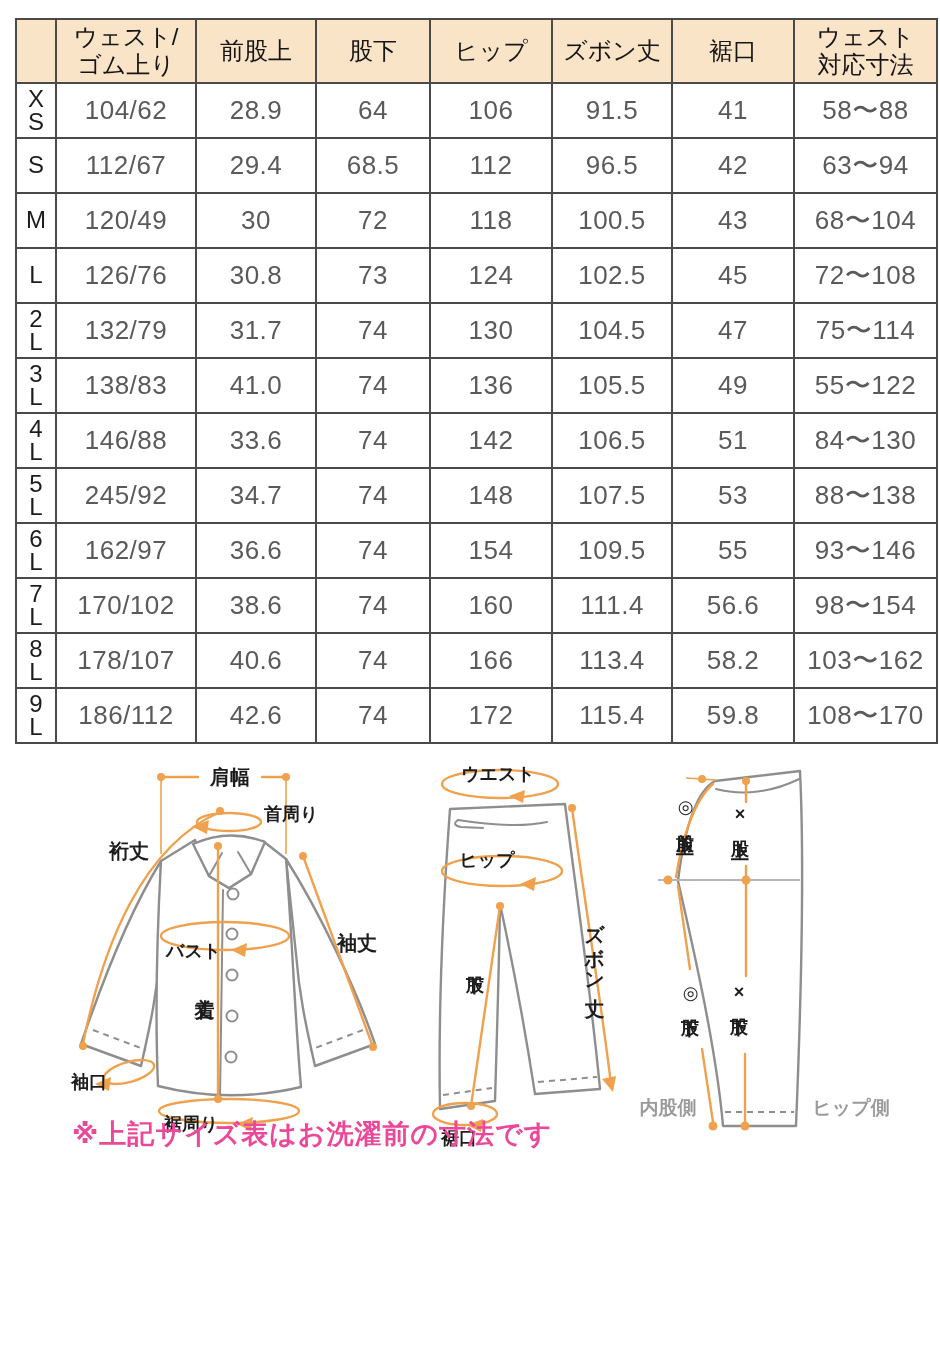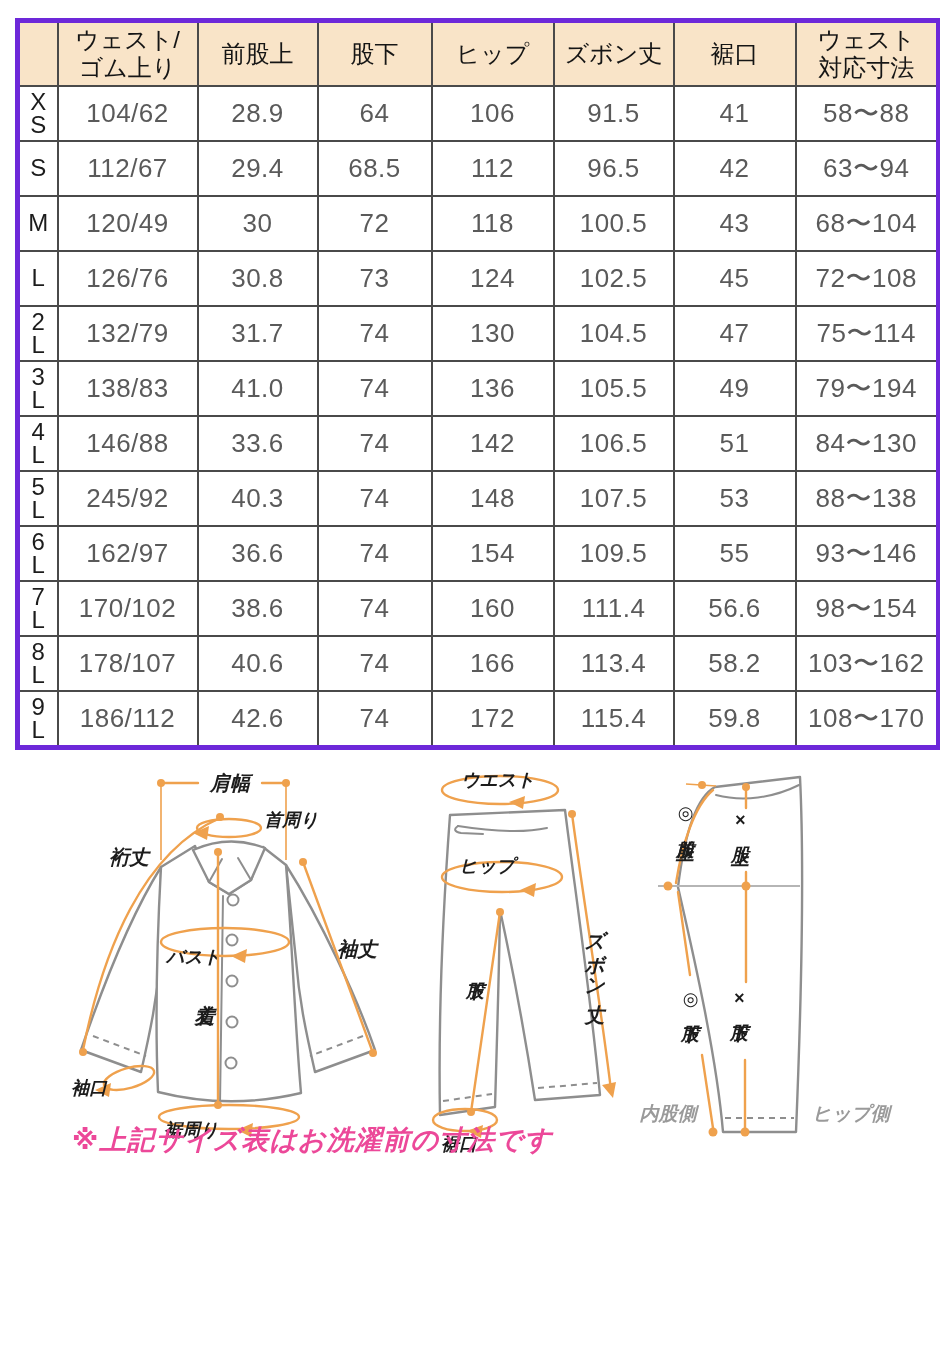--- a/index.html
+++ b/index.html
@@ -5,40 +5,40 @@
   html,body{margin:0;padding:0;}
   body{
     width:940px;height:1360px;background:#ffffff;
     font-family:"Liberation Sans","DejaVu Sans",sans-serif;
     position:relative;overflow:hidden;
   }
   
   table.size-table{
     border-collapse:collapse;table-layout:fixed;
     margin:18px 0 0 15px;width:921px;
-    border:5px solid #6d28d9;
+    border:2px solid #6d28d9;
   }
   table.size-table th,table.size-table td{
     border:2px solid #4a4a4a;
     text-align:center;vertical-align:middle;
     padding:0;white-space:pre-line;
   }
   table.size-table thead th{
     background:#F9E4C8;color:#151515;
     font-size:24px;font-weight:500;height:62px;line-height:1.15;
   }
   table.size-table tbody th{
     color:#1c1c1c;font-size:24px;font-weight:500;line-height:0.92;
   }
   table.size-table tbody td{
     color:#5a5a5a;font-size:26px;font-weight:400;height:53px;
     letter-spacing:0.5px;
   }
   
-  .diagrams{position:relative;width:900px;height:420px;margin-top:2px;font-style:italic;}
+  .diagrams{position:relative;width:900px;height:420px;margin-top:2px;}
   .diagrams svg{position:absolute;top:8px;}
   #shirt-svg{left:33px;}
   #pants-front-svg{left:425px;}
   #pants-side-svg{left:628px;}
   .garment{fill:#ffffff;stroke:#8E8E8E;stroke-width:2.4;stroke-linejoin:round;stroke-linecap:round;}
   .gline{fill:none;stroke:#8E8E8E;stroke-width:2;stroke-linecap:round;}
   .gdash{fill:none;stroke:#8E8E8E;stroke-width:2;stroke-dasharray:6 5;}
   .oline{fill:none;stroke:#EFA14D;stroke-width:2.4;stroke-linecap:round;}
   .othin{fill:none;stroke:#EFA14D;stroke-width:1.6;}
   .odot{fill:#EFA14D;stroke:none;}
@@ -143,40 +143,40 @@
 
       <tr>
         <th>3
 L</th>
         <td>138/83</td>
         <td>41.0</td>
         <td>74</td>
         <td>136</td>
         <td>105.5</td>
         <td>49</td>
-        <td>79〜194</td>
+        <td>55〜122</td>
       </tr>
 
       <tr>
         <th>4
 L</th>
         <td>146/88</td>
         <td>33.6</td>
         <td>74</td>
         <td>142</td>
         <td>106.5</td>
         <td>51</td>
         <td>84〜130</td>
       </tr>
 
       <tr>
         <th>5
 L</th>
         <td>245/92</td>
-        <td>40.3</td>
+        <td>34.7</td>
         <td>74</td>
         <td>148</td>
         <td>107.5</td>
         <td>53</td>
         <td>88〜138</td>
       </tr>
 
       <tr>
         <th>6
 L</th>

